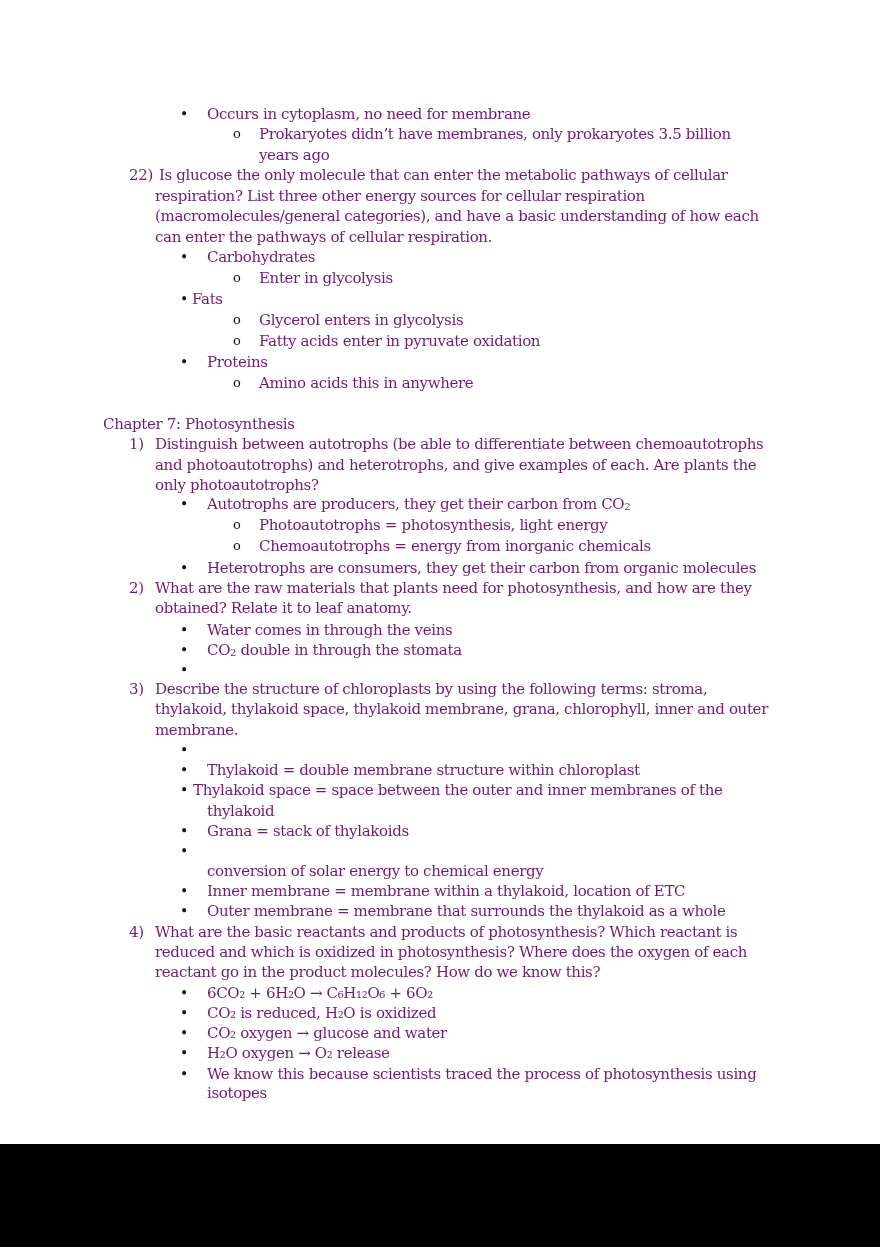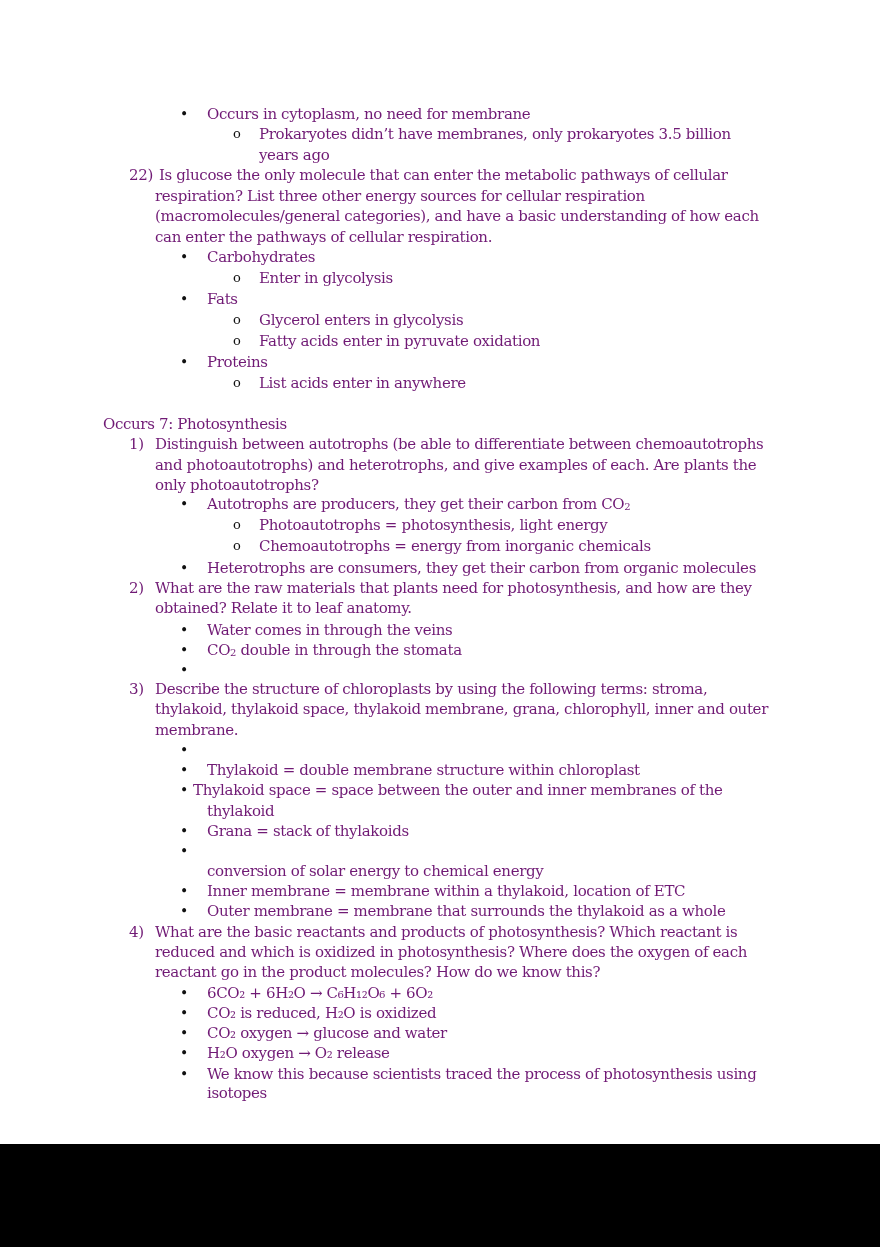--- a/index.html
+++ b/index.html
@@ -28,32 +28,32 @@
   <span class="ln" style="left:155px;top:186px">respiration? List three other energy sources for cellular respiration</span>
   <span class="ln" style="left:155px;top:206px">(macromolecules/general categories), and have a basic understanding of how each</span>
   <span class="ln" style="left:155px;top:227px">can enter the pathways of cellular respiration.</span>
 
   <span class="mk bul" style="left:180px;top:247px">•</span>
   <span class="ln" style="left:207px;top:247px">Carbohydrates</span>
   <span class="mk circ" style="left:233px;top:268px">o</span>
   <span class="ln" style="left:259px;top:268px">Enter in glycolysis</span>
 
   <span class="mk bul" style="left:180px;top:289px">•</span>
-  <span class="ln" style="left:207px;top:289px">Fats</span>
+  <span class="ln" style="left:192px;top:289px">Fats</span>
   <span class="mk circ" style="left:233px;top:310px">o</span>
   <span class="ln" style="left:259px;top:310px">Glycerol enters in glycolysis</span>
   <span class="mk circ" style="left:233px;top:331px">o</span>
   <span class="ln" style="left:259px;top:331px">Fatty acids enter in pyruvate oxidation</span>
 
   <span class="mk bul" style="left:180px;top:352px">•</span>
   <span class="ln" style="left:207px;top:352px">Proteins</span>
   <span class="mk circ" style="left:233px;top:373px">o</span>
-  <span class="ln" style="left:259px;top:373px">List acids enter in anywhere</span>
+  <span class="ln" style="left:259px;top:373px">Amino acids this in anywhere</span>
 
-  <span class="ln" style="left:103px;top:414px">Occurs 7: Photosynthesis</span>
+  <span class="ln" style="left:103px;top:414px">Chapter 7: Photosynthesis</span>
 
   <span class="ln" style="left:129px;top:434px">1)</span>
   <span class="ln" style="left:155px;top:434px">Distinguish between autotrophs (be able to differentiate between chemoautotrophs</span>
   <span class="ln" style="left:155px;top:455px">and photoautotrophs) and heterotrophs, and give examples of each. Are plants the</span>
   <span class="ln" style="left:155px;top:475px">only photoautotrophs?</span>
 
   <span class="mk bul" style="left:180px;top:494px">•</span>
   <span class="ln" style="left:207px;top:494px"><span>Autotrophs are producers, they get their carbon from CO</span><sub>2</sub></span>
   <span class="mk circ" style="left:233px;top:515px">o</span>
   <span class="ln" style="left:259px;top:515px">Photoautotrophs = photosynthesis, light energy</span>

